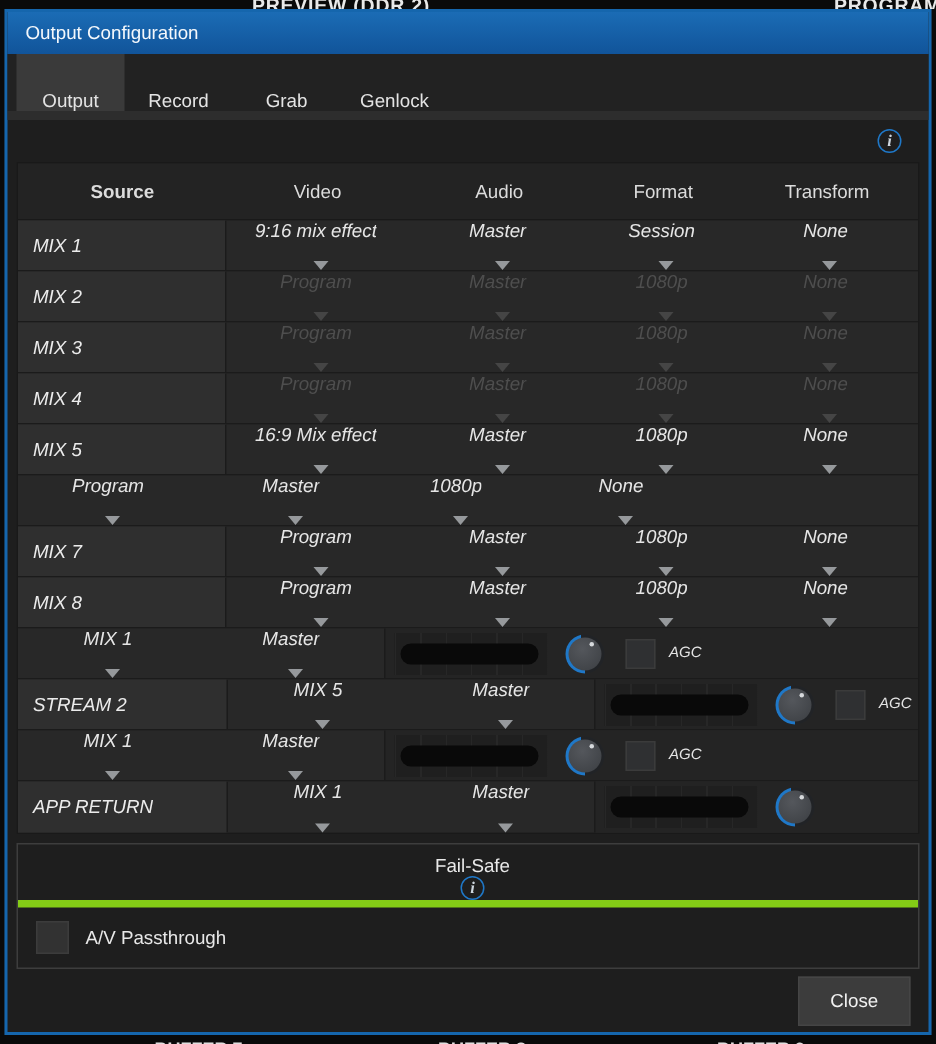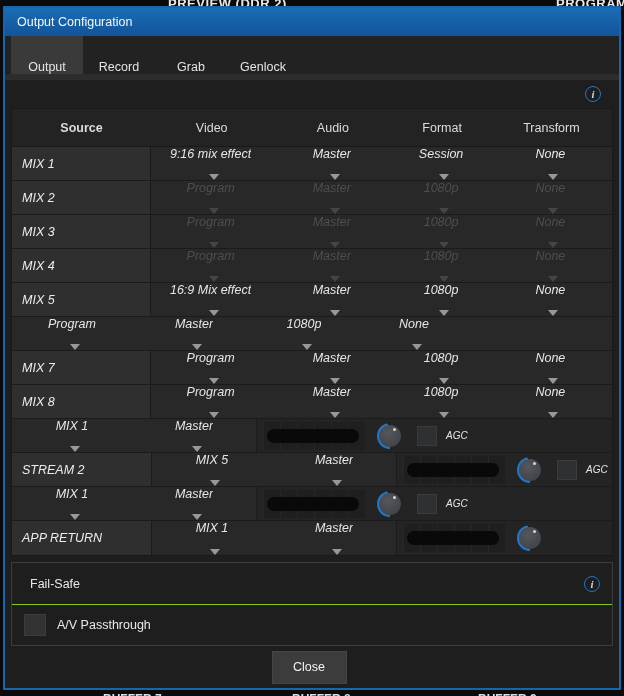--- a/index.html
+++ b/index.html
@@ -106,30 +106,30 @@
   }
   .agc-box {
     width:20px; height:20px; margin-left:14px; flex:0 0 auto;
     background:#2f3032; border:1px solid #3b3b3b;
   }
   .agc-label { margin-left:9px; font-size:10px; color:#e4e4e4; }
 
   
   .failsafe { margin-top:6px; border:1px solid #3d3d3d; background:#1e1e1e; }
   .fs-head {
-    height:42px; display:flex; align-items:center; justify-content:space-between;
-    padding:0 12px 0 18px; border-bottom:1px solid #84cc16;
-    font-size:12.5px; color:#e8e8e8;
+    height:42px; display:flex; align-items:center; justify-content:flex-end;
+    padding:0 12px 0 18px; border-bottom:5px solid #84cc16;
+    font-size:12.5px; color:#e8e8e8;flex-direction:column;
   }
   .fs-body { height:40px; display:flex; align-items:center; padding-left:12px; }
   .fs-check { width:22px; height:22px; background:#323232; border:1px solid #3c3c3c; }
   .fs-label { margin-left:11px; font-size:12.5px; color:#e8e8e8; }
 
   
-  .footer { flex:1; display:flex; align-items:center; justify-content:center; padding-right:6px; }
+  .footer { flex:1; display:flex; align-items:center; justify-content:flex-end; padding-right:6px; }
   .close-btn {
     width:75px; height:33px; background:#3c3c3c; border:1px solid #454545;
     color:#f2f2f2; font-size:12.5px; font-family:"Liberation Sans", sans-serif; cursor:default;
   }
 </style>
 </head>
 <body>
 
 <div class="bg-strip bg-top">
   <span class="bg-text bg-preview">PREVIEW (DDR 2)</span>

